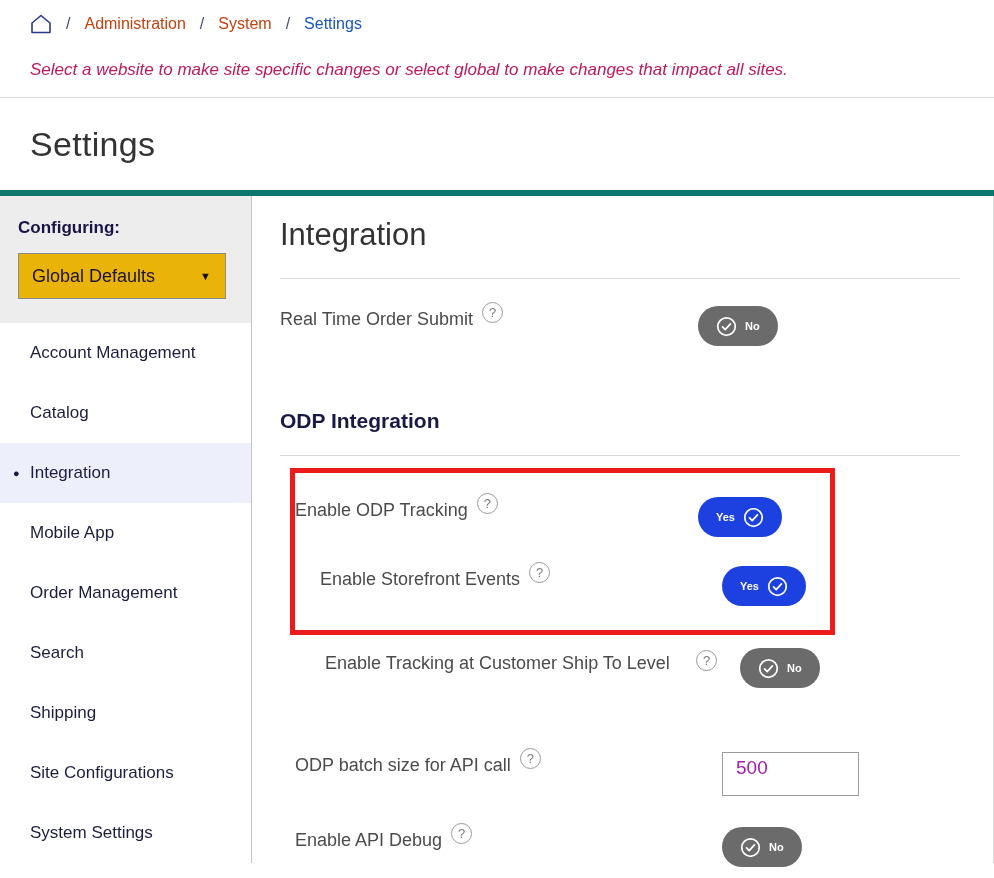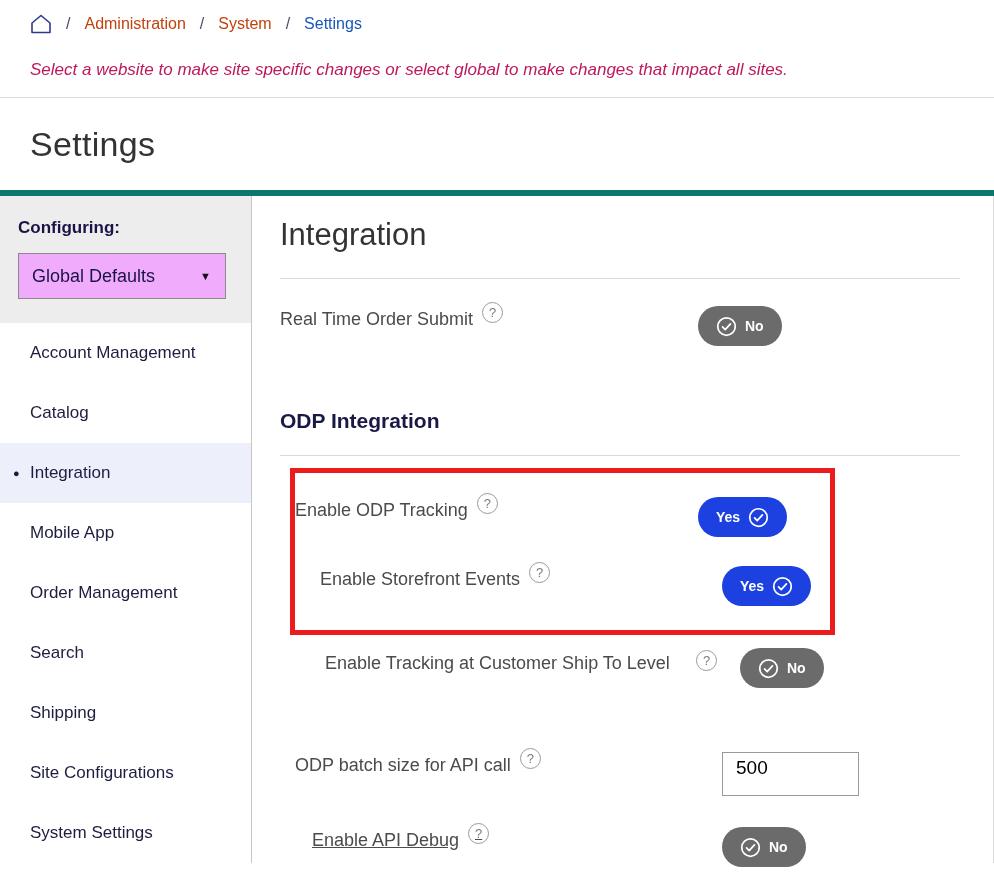--- a/index.html
+++ b/index.html
@@ -20,21 +20,21 @@
 
   .page-title { margin: 27px 0 0 30px; font-size: 34px; font-weight: 400; color: #333; letter-spacing: .3px; }
 
   
   .content-row { display: flex; margin-top: 26px; border-top: 6px solid #0f766e; height: 673px; }
 
   
   .sidebar { width: 252px; flex: 0 0 252px; border-right: 1px solid #c6c6c6; }
   .configuring-block { background: #ededed; padding: 22px 16px 24px 18px; }
   .configuring-label { font-size: 17px; font-weight: 700; color: #1a1446; margin-bottom: 15px; }
-  .scope-select { width: 208px; height: 46px; background: #f0abfc; border: 1px solid #8a8a8a;
+  .scope-select { width: 208px; height: 46px; background: #eab308; border: 1px solid #8a8a8a;
     display: flex; align-items: center; justify-content: space-between; padding: 0 14px 0 13px; cursor: pointer; }
   .scope-select-value { font-size: 18px; color: #1a1446; }
   .scope-select-arrow { font-size: 11px; color: #111; }
 
   .side-nav { background: #fff; }
   .nav-item { position: relative; height: 60px; display: flex; align-items: center;
     padding-left: 30px; font-size: 17px; color: #1d1d3f; cursor: pointer; }
   .nav-item.active { background: #edf0fb; }
   .nav-bullet { position: absolute; left: 13px; top: 50%; transform: translateY(-50%);
     font-size: 11px; color: #191945; display: none; line-height: 1; }
@@ -47,21 +47,21 @@
 
   .setting-row { position: relative; }
   .row-label { font-size: 18px; color: #4b4b4b; display: inline-flex; align-items: flex-start; gap: 9px; }
   .row-label .lbl-text { line-height: 26px; }
   .help-icon { width: 21px; height: 21px; border: 1px solid #9a9a9a; border-radius: 50%;
     color: #7a7a7a; font-size: 13px; line-height: 19px; text-align: center; flex: 0 0 21px;
     margin-top: -4px; cursor: pointer; background: #fff; }
 
   
   .pill { position: absolute; top: 0; height: 40px; border-radius: 21px; display: inline-flex;
-    align-items: center; gap: 8px; padding: 0 18px; color: #fff; font-size: 14px; font-weight: 700; cursor: pointer; }
+    align-items: center; gap: 8px; padding: 0 18px; color: #fff; font-size: 11px; font-weight: 700; cursor: pointer; }
   .pill-no { background: #6b6b6b; }
   .pill-yes { background: #1c41e0; }
   .pill svg { display: block; }
 
   .rts-row { margin-top: 27px; height: 46px; }
   .rts-row .pill { left: 418px; }
 
   .odp-title { margin-top: 57px; font-size: 21px; font-weight: 700; color: #191945; }
   .rule2 { border: none; border-top: 1px solid #d9d9d9; margin: 22px 0 0 0; width: 680px; }
 
@@ -76,25 +76,25 @@
 
   .shipto-row { margin-top: 13px; height: 70px; }
   .shipto-row .row-label { margin-left: 45px; width: 355px; }
   .shipto-row .help-icon { position: absolute; left: 416px; top: 2px; margin-top: 0; }
   .shipto-row .pill { left: 460px; }
   .lbl-text.wrap { line-height: 30px; }
 
   .batch-row { margin-top: 34px; height: 46px; }
   .batch-row .row-label { margin-left: 15px; }
   .batch-row .num-input { position: absolute; left: 442px; top: 0; width: 137px; height: 44px;
-    border: 1px solid #9a9a9a; font-size: 19px; color: #000000; padding: 0 0 12px 13px;
+    border: 1px solid #9a9a9a; font-size: 19px; color: #a21caf; padding: 0 0 12px 13px;
     font-family: "Liberation Sans", "DejaVu Sans", sans-serif; background: #fff; }
 
   .debug-row { margin-top: 29px; height: 42px; }
-  .debug-row .row-label { margin-left: 32px; text-decoration: underline; }
+  .debug-row .row-label { margin-left: 15px; }
   .debug-row .pill { left: 442px; }
 </style>
 </head>
 <body>
 
 <nav class="breadcrumb">
   <span class="home-icon">
     <svg width="22" height="20" viewBox="0 0 22 20" fill="none" stroke="#2b3a8c" stroke-width="1.6" stroke-linejoin="round">
       <path d="M2 9 L11 1.5 L20 9 L20 18.5 L2 18.5 Z"></path>
     </svg>

